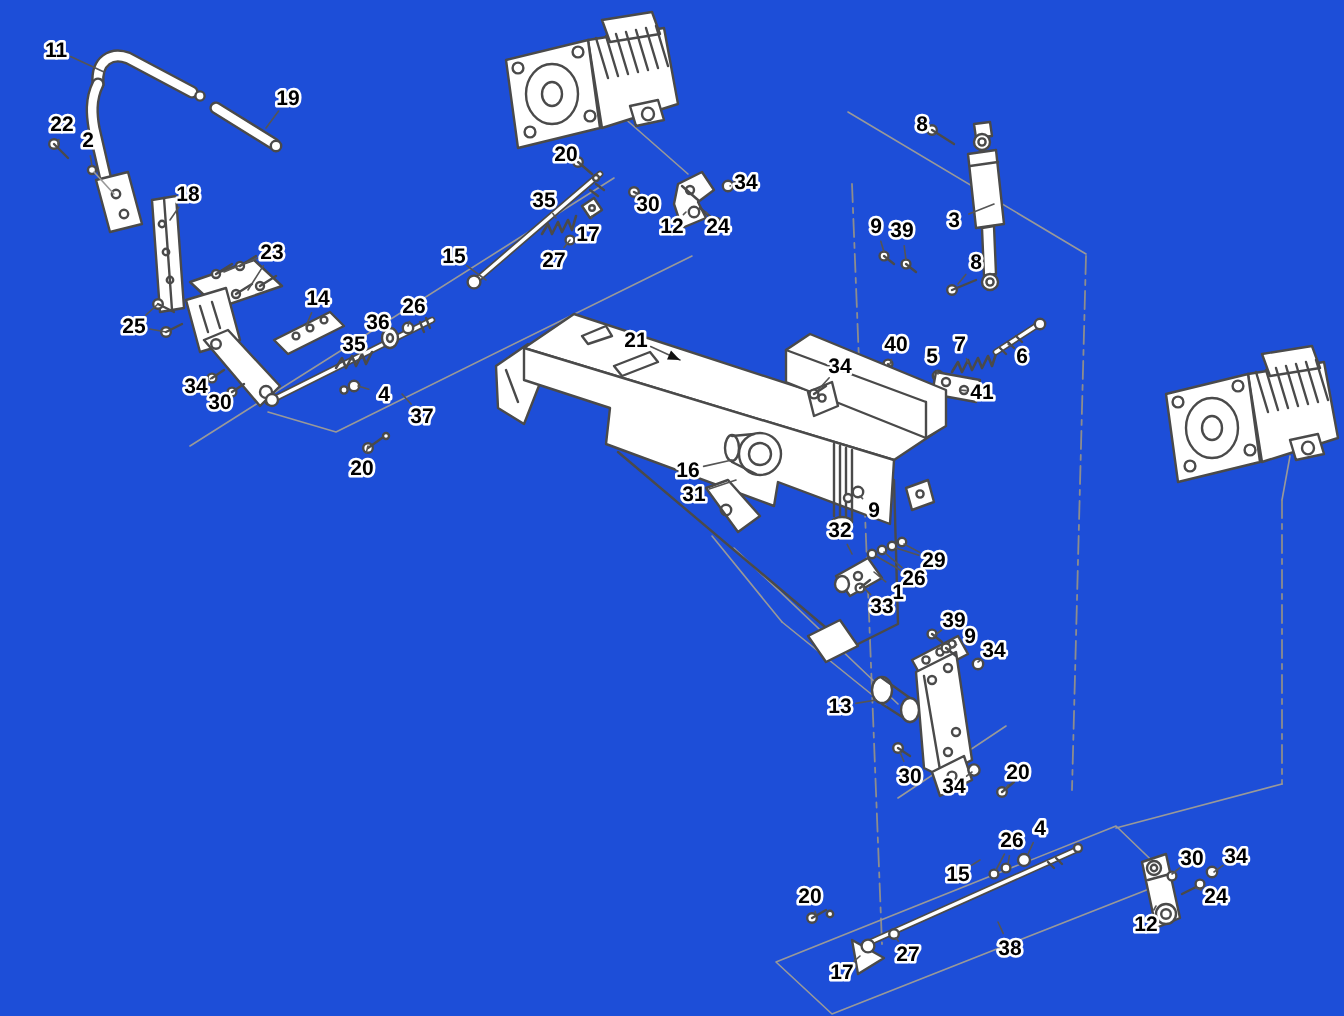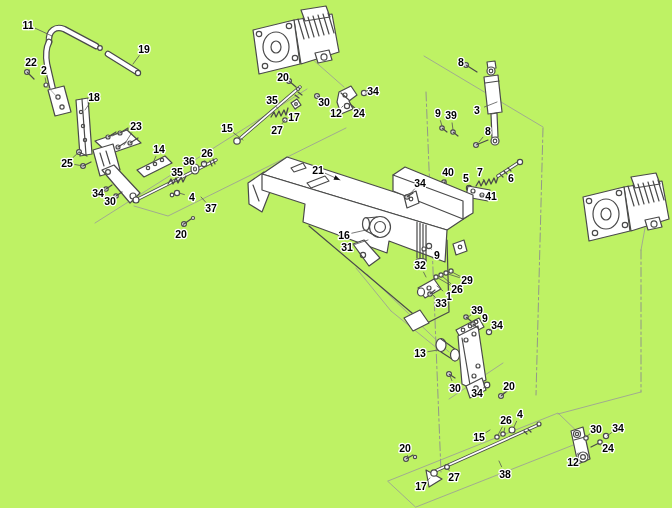--- a/index.html
+++ b/index.html
@@ -1,16 +1,16 @@
 <!DOCTYPE html>
 <html style="--ink: #4a4a4a;"><head>
 <meta charset="utf-8">
 <style>
   html,body{margin:0;padding:0;background:#fff;}
-  .stage{position:relative;width:672px;height:508px;background:#bef264;overflow:hidden;}
+  .stage{position:relative;width:672px;height:508px;background:#1d4ed8;overflow:hidden;}
   svg{position:absolute;left:0;top:0;}
   svg *{stroke:var(--ink,#4a4a4a);fill:none;stroke-width:1.2;stroke-linejoin:round;stroke-linecap:round;}
   .f{fill:#fff;}
   .thin{stroke:#999;stroke-width:.8;}
   .dd{stroke:#8d8d8d;stroke-width:.9;stroke-dasharray:9 3 2.5 3;}
   .tubeO{stroke-width:6.6;}
   .tubeI{stroke:#fff;stroke-width:4.2;}
   .rodO{stroke-width:3.4;}
   .rodI{stroke:#fff;stroke-width:1.7;}
   .zig{stroke-width:1.3;}

